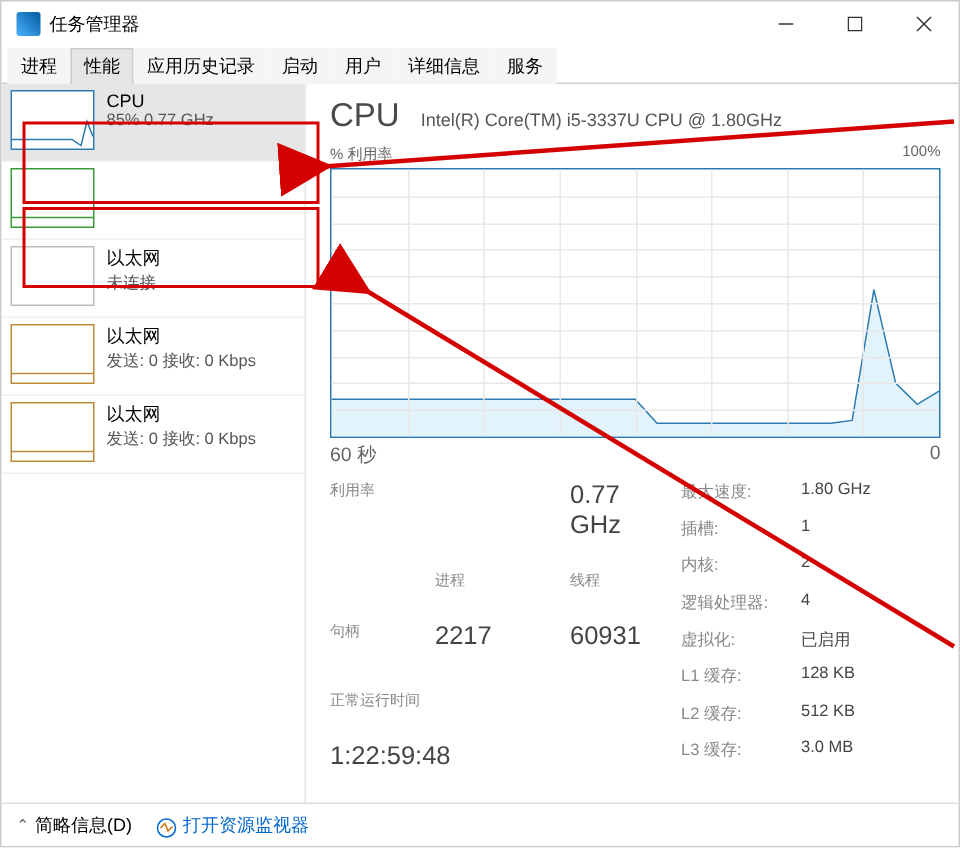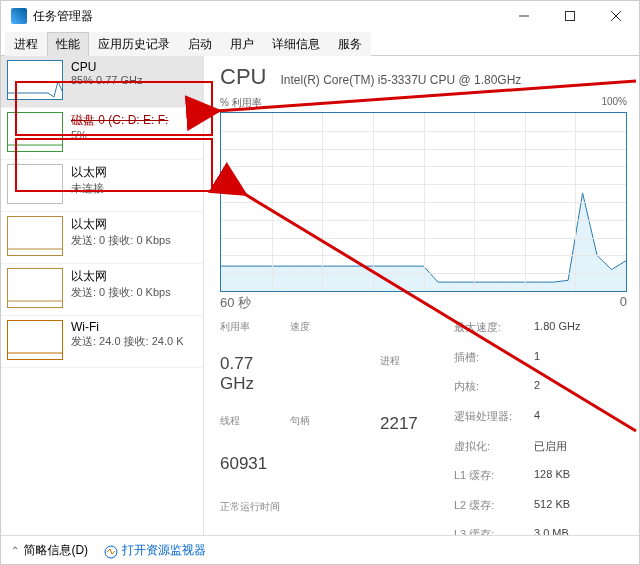--- a/index.html
+++ b/index.html
@@ -95,24 +95,20 @@
             <div class="t1">CPU</div>
             <div class="t2">85% 0.77 GHz</div>
           </div>
         </div>
         <div class="side-item">
           <div class="thumb" style="border-color: rgb(58, 154, 58);">
             <svg width="54" height="38">
               <polyline points="0,32 54,32" fill="none" stroke="#3a9a3a" stroke-width="1"></polyline>
             </svg>
           </div>
-          <div class="side-text">
-            <div class="t1 strike">磁盘 0 (C: D: E: F:</div>
-            <div class="t2">5%</div>
-          </div>
         </div>
         <div class="side-item">
           <div class="thumb unused" style="border-color: rgb(189, 189, 189);"></div>
           <div class="side-text">
             <div class="t1">以太网</div>
             <div class="t2">未连接</div>
           </div>
         </div>
         <div class="side-item">
           <div class="thumb" style="border-color: rgb(184, 138, 58);">
@@ -127,31 +123,20 @@
         </div>
         <div class="side-item">
           <div class="thumb" style="border-color: rgb(184, 138, 58);">
             <svg width="54" height="38">
               <polyline points="0,32 54,32" fill="none" stroke="#b88a3a" stroke-width="1"></polyline>
             </svg>
           </div>
           <div class="side-text">
             <div class="t1">以太网</div>
             <div class="t2">发送: 0 接收: 0 Kbps</div>
-          </div>
-        </div>
-        <div class="side-item">
-          <div class="thumb" style="border-color: rgb(192, 106, 0);">
-            <svg width="54" height="38">
-              <polyline points="0,32 54,32" fill="none" stroke="#c06a00" stroke-width="1"></polyline>
-            </svg>
-          </div>
-          <div class="side-text">
-            <div class="t1">Wi-Fi</div>
-            <div class="t2">发送: 24.0 接收: 24.0 K</div>
           </div>
         </div>
       </div>
     <div class="main">
       <div class="hdr">
         <h1>CPU</h1>
         <span class="sub">Intel(R) Core(TM) i5-3337U CPU @ 1.80GHz</span>
       </div>
       <div class="axis-row">
         <span>% 利用率</span>
@@ -178,21 +163,20 @@
             <polygon points="0,178 0.0,153.1 14.5,153.1 28.9,153.1 43.4,153.1 57.9,153.1 72.3,153.1 86.8,153.1 101.3,153.1 115.7,153.1 130.2,153.1 144.6,153.1 159.1,153.1 173.6,153.1 188.0,153.1 202.5,153.1 217.0,169.1 231.4,169.1 245.9,169.1 260.4,169.1 274.8,169.1 289.3,169.1 303.8,169.1 318.2,169.1 332.7,169.1 347.1,167.3 361.6,80.1 376.1,142.4 390.5,156.6 405.0,147.7 405,178" fill="#d7eefb" opacity="0.7"></polygon>
             <polyline points="0.0,153.1 14.5,153.1 28.9,153.1 43.4,153.1 57.9,153.1 72.3,153.1 86.8,153.1 101.3,153.1 115.7,153.1 130.2,153.1 144.6,153.1 159.1,153.1 173.6,153.1 188.0,153.1 202.5,153.1 217.0,169.1 231.4,169.1 245.9,169.1 260.4,169.1 274.8,169.1 289.3,169.1 303.8,169.1 318.2,169.1 332.7,169.1 347.1,167.3 361.6,80.1 376.1,142.4 390.5,156.6 405.0,147.7 " fill="none" stroke="#2a7ab0" stroke-width="1"></polyline>
           </svg></div>
       <div class="axis-row2">
         <span>60 秒</span>
         <span>0</span>
       </div>
       <div class="stats">
         <div class="stats-left">
           <div class="lbl">利用率</div>
-          <div class="lbl">速度</div>
           <div></div>
           <div class="val">0.77 GHz</div>
           <div></div>
           <div class="lbl">进程</div>
           <div class="lbl">线程</div>
           <div class="lbl">句柄</div>
           <div class="val">2217</div>
           <div class="val">60931</div>
           <div class="uptime-lbl" style="grid-column:1/4">正常运行时间</div>
           <div class="uptime" style="grid-column:1/4">1:22:59:48</div>

